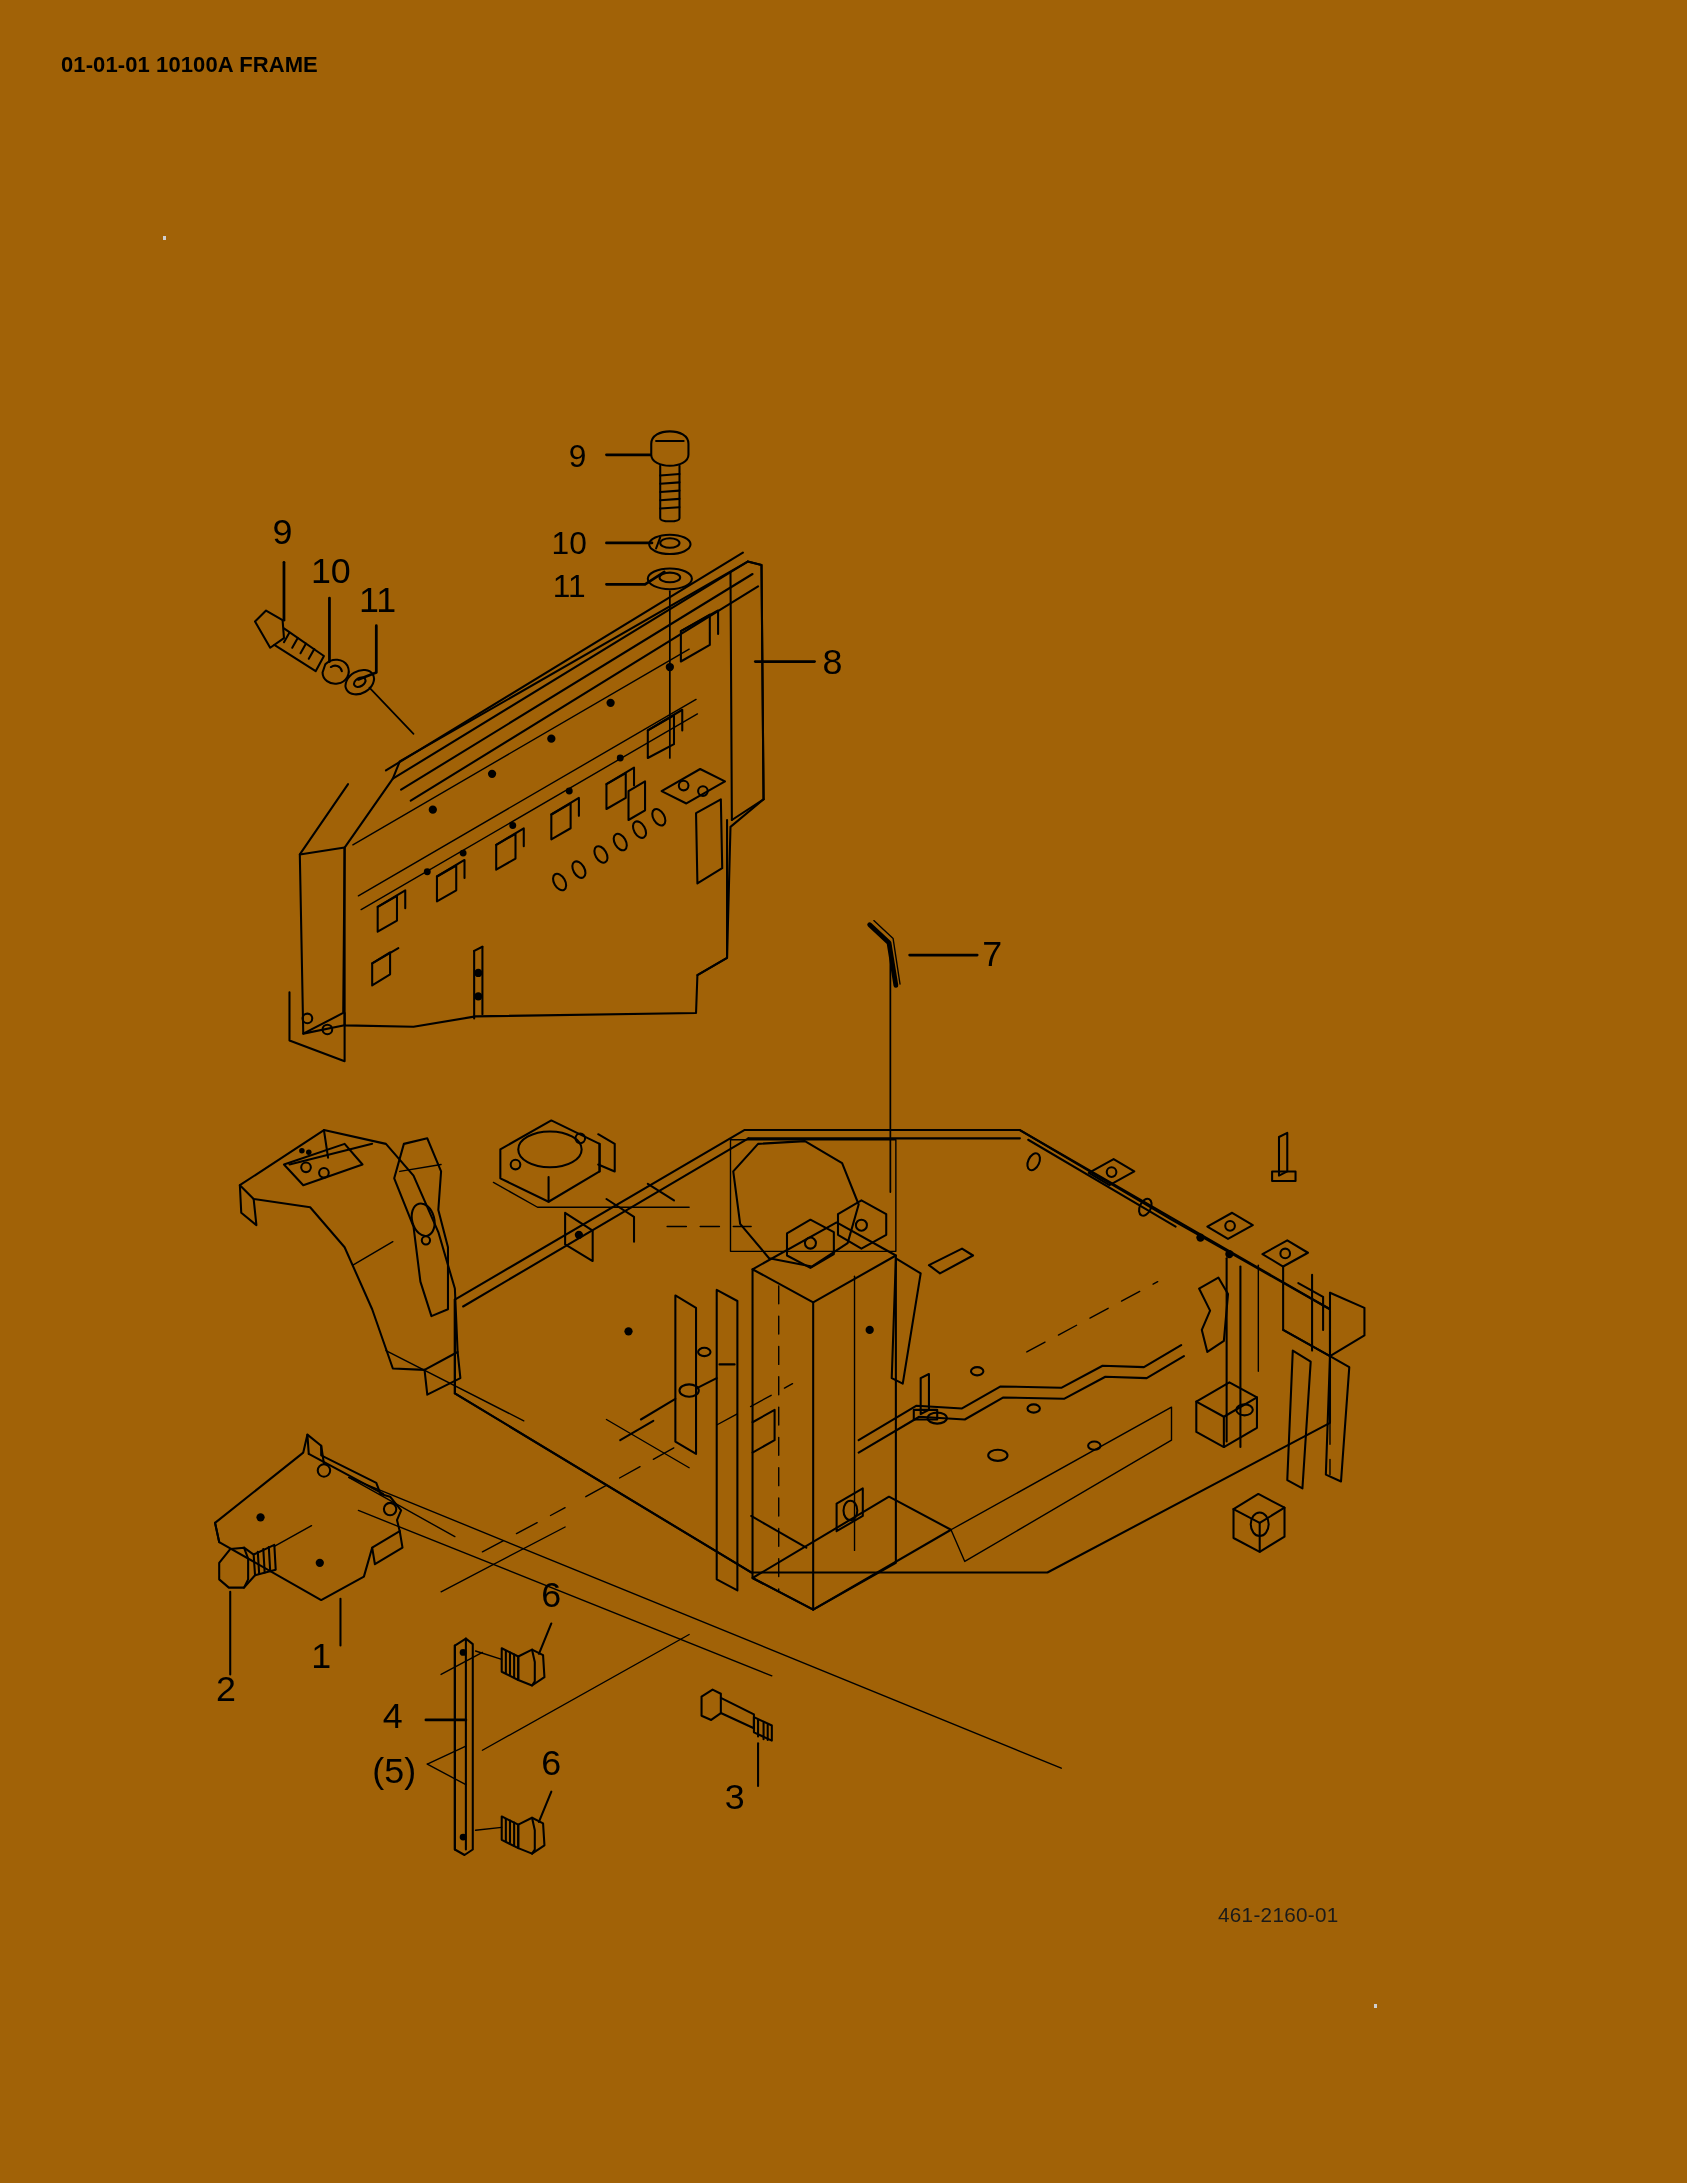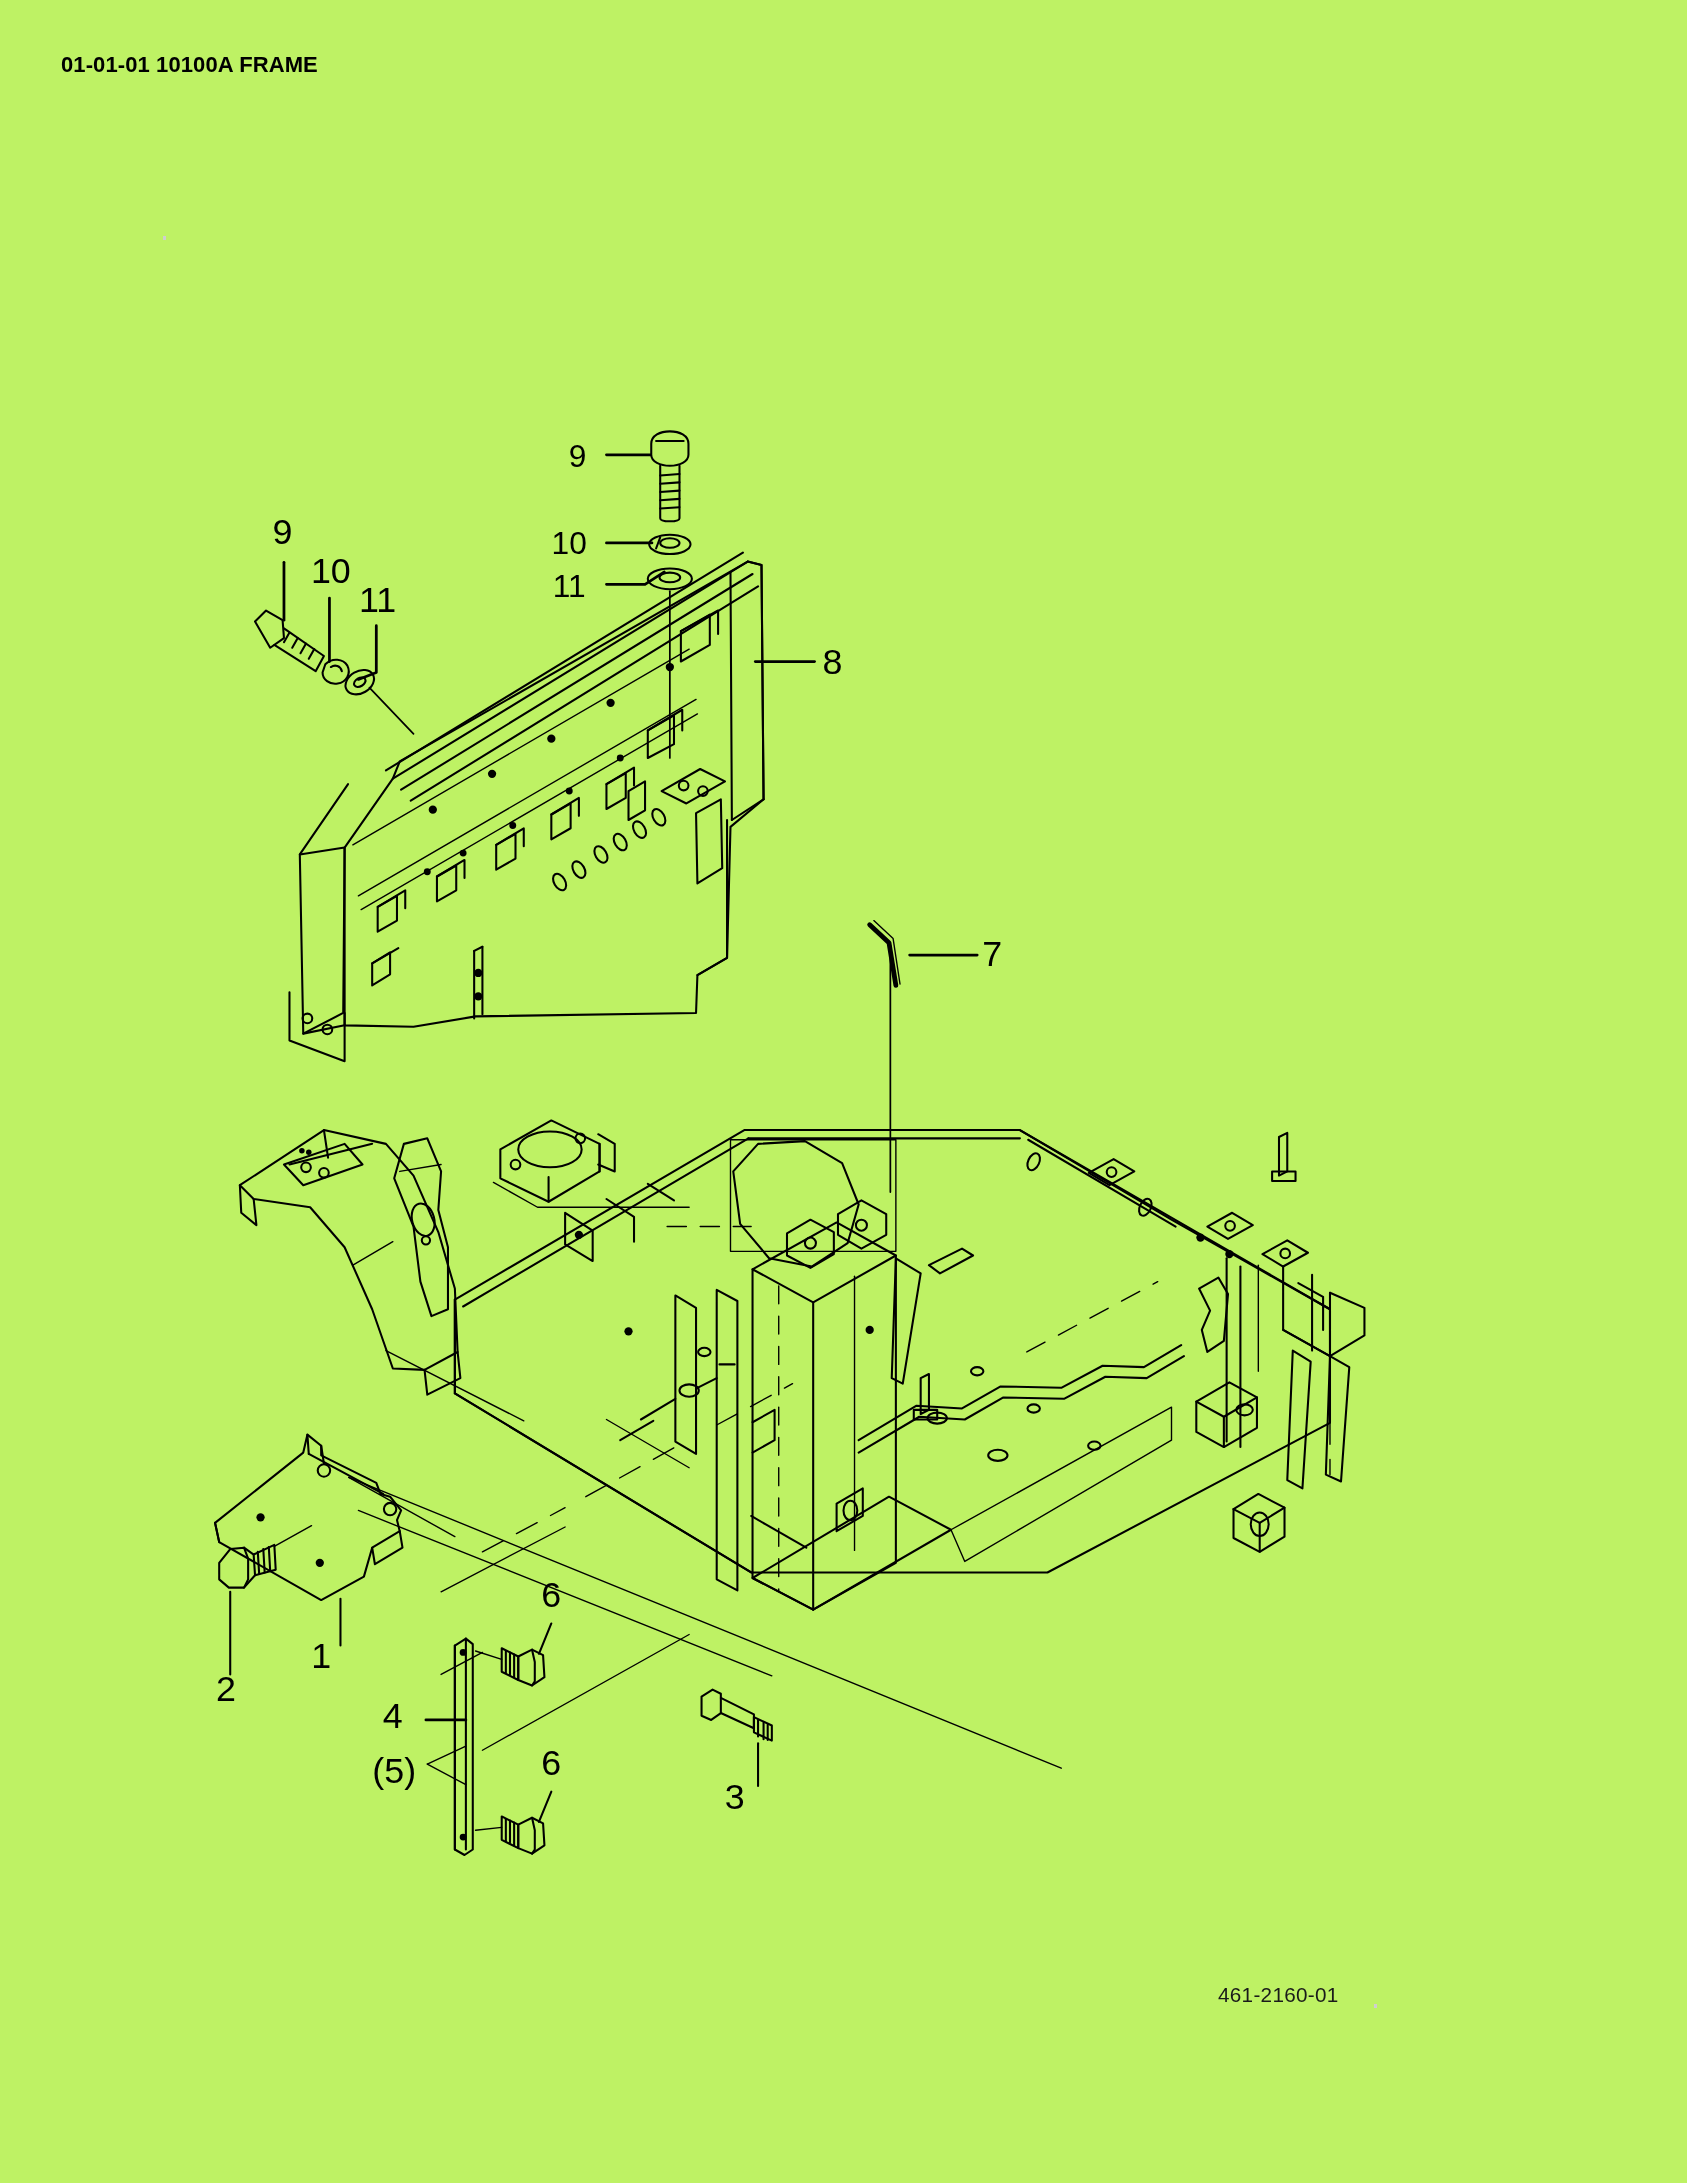--- a/index.html
+++ b/index.html
@@ -8,21 +8,21 @@
     background: #ffffff;
   }
   body {
     font-family: "Liberation Sans", sans-serif;
     color: #000000;
   }
   #page {
     position: relative;
     width: 1687px;
     height: 2183px;
-    background: #bef264;
+    background: #a16207;
     overflow: hidden;
   }
   .hdr-title {
     position: absolute;
     left: 61px;
     top: 52px;
     font-size: 22px;
     font-weight: bold;
     letter-spacing: 0.1px;
     white-space: nowrap;
@@ -34,21 +34,21 @@
     top: 115px;
     font-size: 23.4px;
     font-weight: bold;
     letter-spacing: 0.1px;
     white-space: nowrap;
     color: #000;
   }
   .drawing-number {
     position: absolute;
     left: 1218px;
-    top: 1983px;
+    top: 1903px;
     font-size: 20.7px;
     font-weight: normal;
     letter-spacing: 0.3px;
     white-space: nowrap;
     color: #1a1a1a;
   }
   .speck {
     position: absolute;
     width: 3.4px;
     height: 4.1px;

